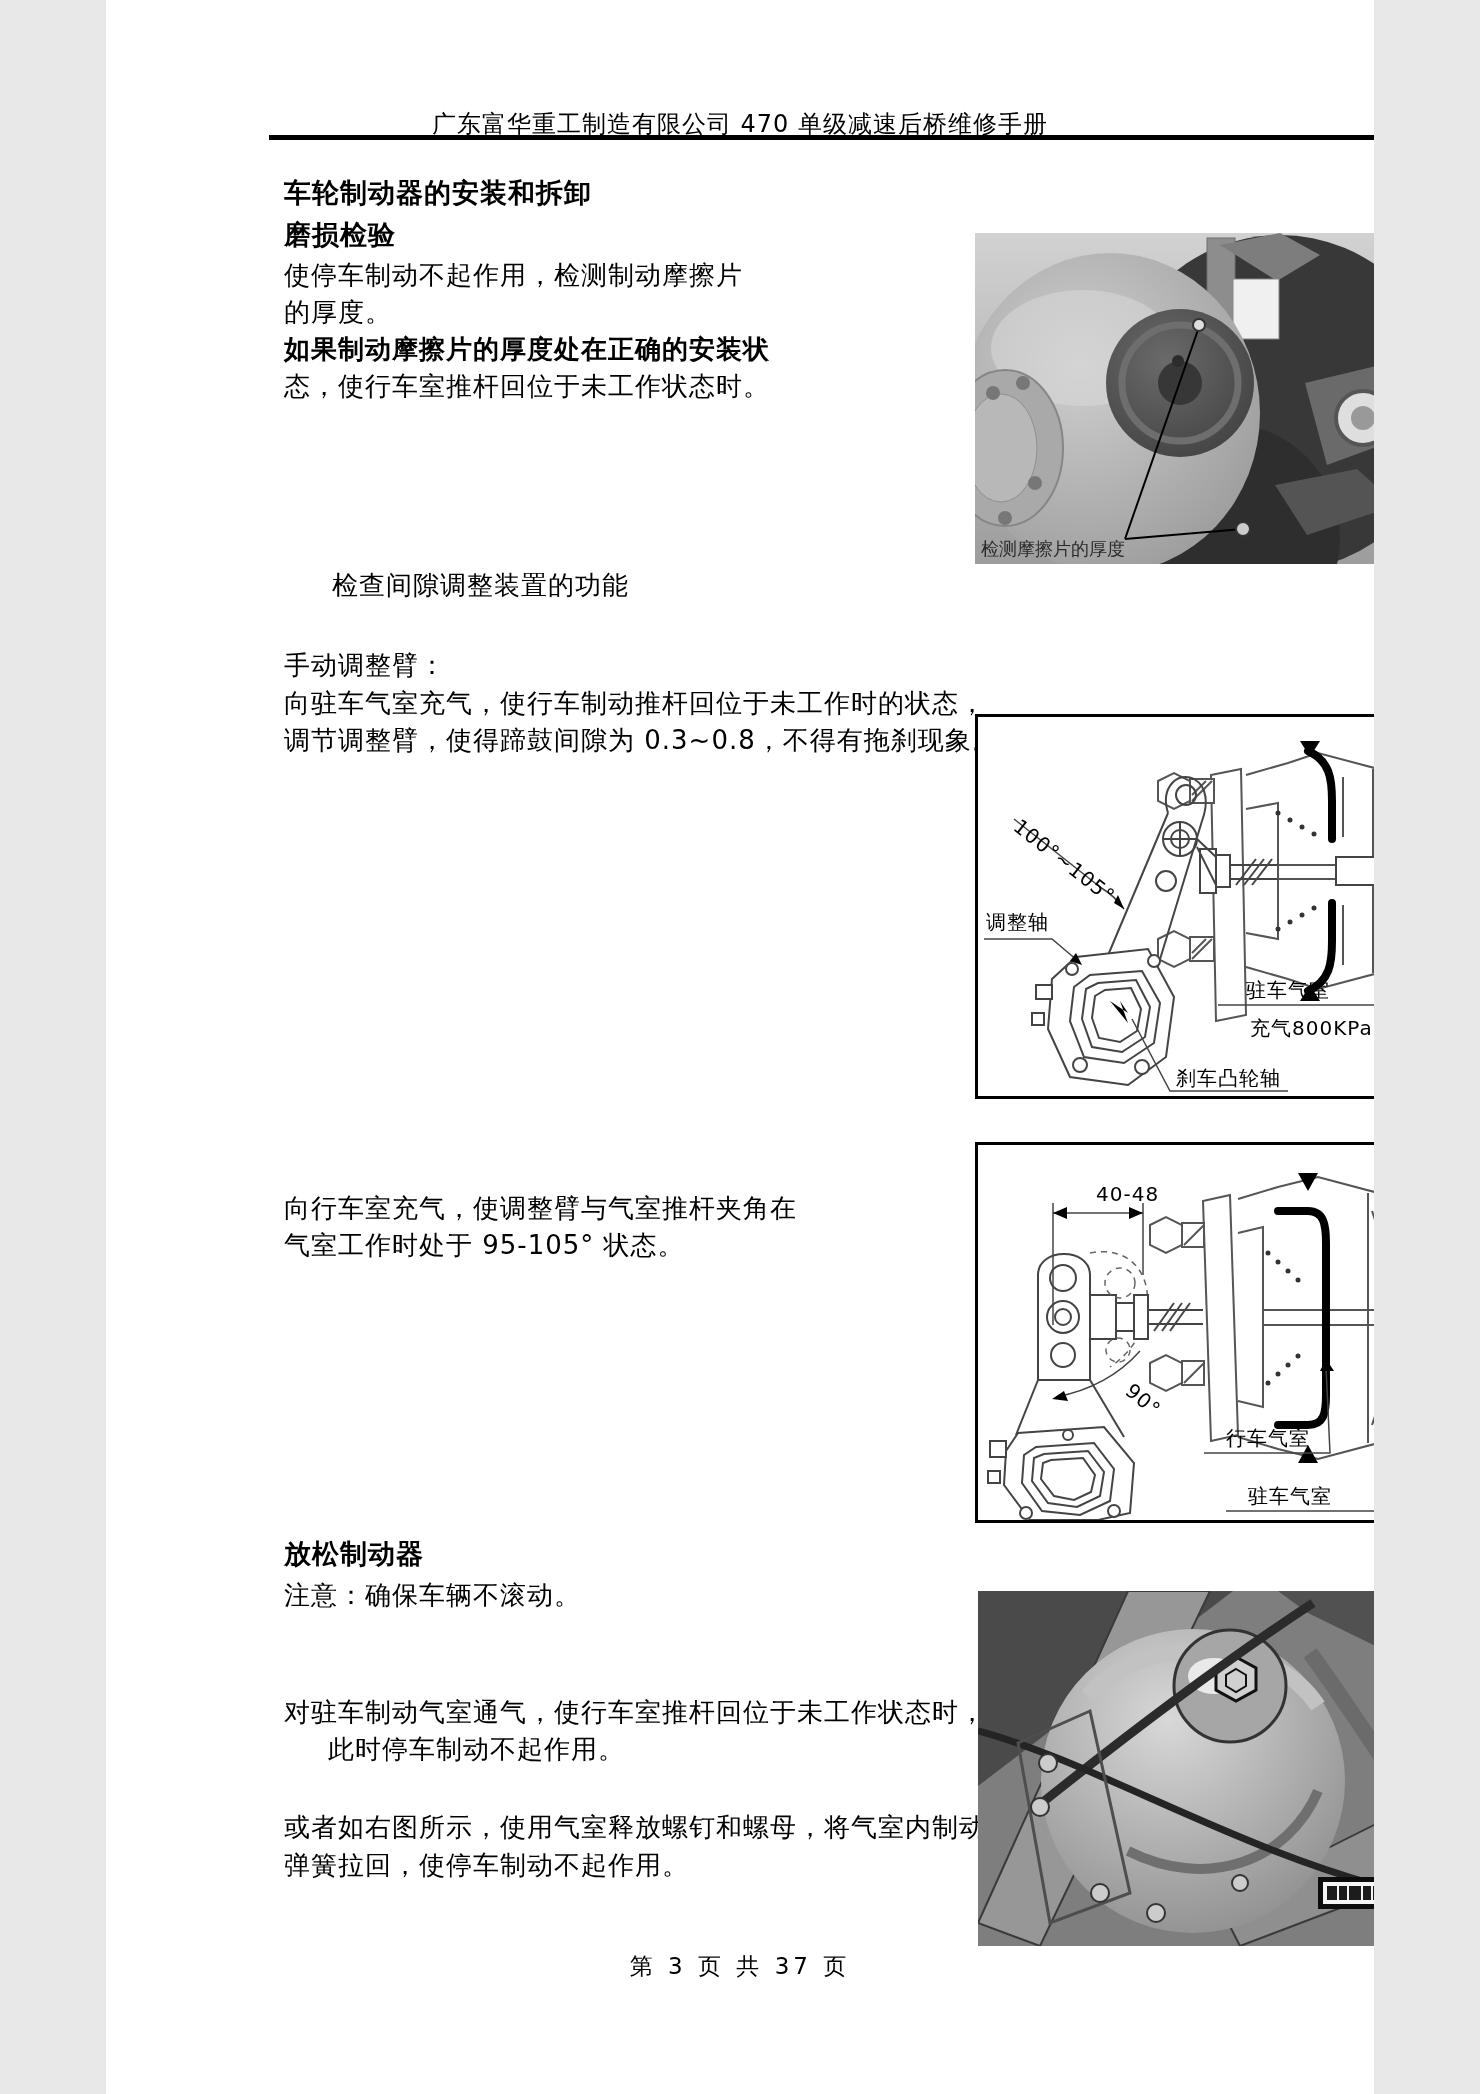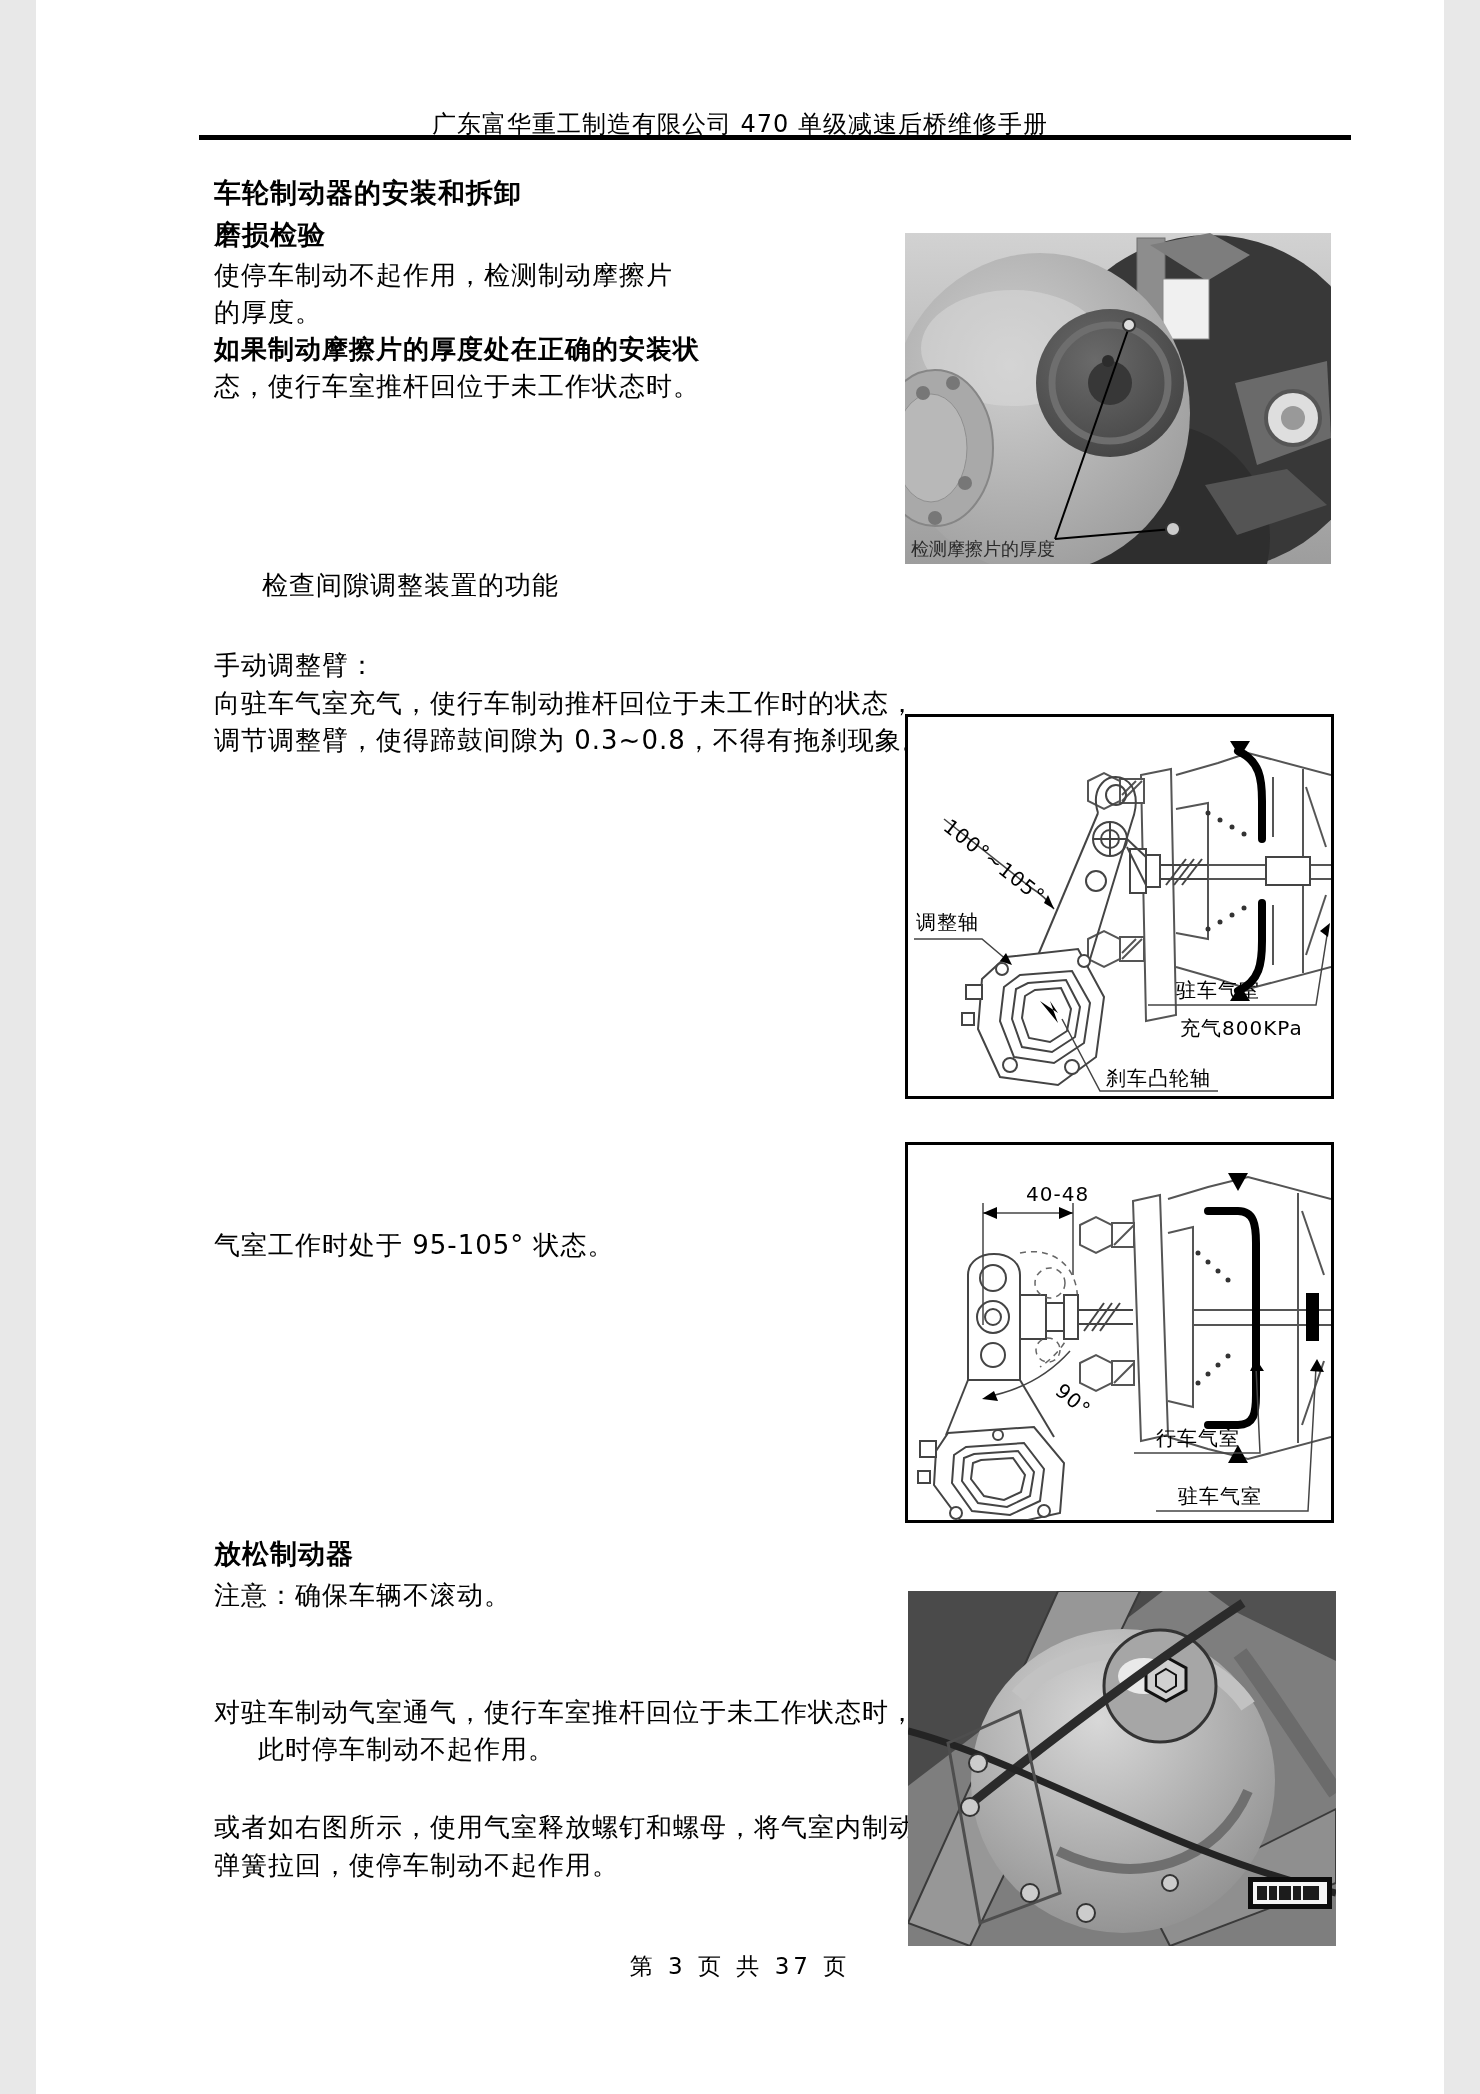--- a/index.html
+++ b/index.html
@@ -1,17 +1,17 @@
 <!DOCTYPE html>
 <html><head>
 <meta charset="utf-8">
 <style>
   html,body{margin:0;padding:0;background:#e8e8e8;}
   #page{
-    position:relative;width:1408px;height:2094px;background:#ffffff;
+    position:relative;width:1268px;height:2094px;background:#ffffff;
     font-family:"DejaVu Sans",sans-serif;color:#000;overflow:hidden;margin:0 auto;
   }
   .txt{position:absolute;font-size:26px;line-height:30px;white-space:nowrap;color:#000;letter-spacing:1px;}
   .bold{font-weight:bold;}
   .hdr{position:absolute;top:108px;left:0;width:100%;text-align:center;font-size:24px;letter-spacing:1px;}
   .rule{position:absolute;left:163px;top:135px;width:1152px;height:5px;background:#000;}
   .fig{position:absolute;overflow:hidden;margin-top:16px;}
   .fig.bordered{border:3px solid #000;box-sizing:border-box;background:#fff;}
   .footer{position:absolute;top:1951px;left:0;width:100%;text-align:center;font-size:23px;letter-spacing:4px;}
   svg{display:block;}
@@ -30,20 +30,21 @@
   <div class="txt" style="left:178px;top:260px;">使停车制动不起作用，检测制动摩擦片</div>
   <div class="txt" style="left:178px;top:297px;">的厚度。</div>
   <div class="txt" style="left:178px;top:334px;font-weight:bold;">如果制动摩擦片的厚度处在正确的安装状</div>
   <div class="txt" style="left:178px;top:371px;">态，使行车室推杆回位于未工作状态时。</div>
 
   <div class="txt" style="left:178px;top:570px;margin-left:48px;">检查间隙调整装置的功能</div>
   <div class="txt" style="left:178px;top:650px;text-align:center;">手动调整臂：</div>
   <div class="txt" style="left:178px;top:688px;">向驻车气室充气，使行车制动推杆回位于未工作时的状态，</div>
   <div class="txt" style="left:178px;top:725px;">调节调整臂，使得蹄鼓间隙为 0.3~0.8，不得有拖刹现象。</div>
 
+  <div class="txt" style="left:178px;top:1193px;">向行车室充气，使调整臂与气室推杆夹角在</div>
   <div class="txt" style="left:178px;top:1230px;">气室工作时处于 95-105° 状态。</div>
 
   <div class="txt bold" style="left:178px;top:1539px;font-size:27px;">放松制动器</div>
   <div class="txt" style="left:178px;top:1580px;">注意：确保车辆不滚动。</div>
   <div class="txt" style="left:178px;top:1697px;">对驻车制动气室通气，使行车室推杆回位于未工作状态时，</div>
   <div class="txt" style="left:178px;top:1734px;margin-left:44px;">此时停车制动不起作用。</div>
   <div class="txt" style="left:178px;top:1812px;">或者如右图所示，使用气室释放螺钉和螺母，将气室内制动</div>
   <div class="txt" style="left:178px;top:1850px;">弹簧拉回，使停车制动不起作用。</div>
 
   <div class="fig" style="left:869px;top:217px;width:426px;height:331px;">

